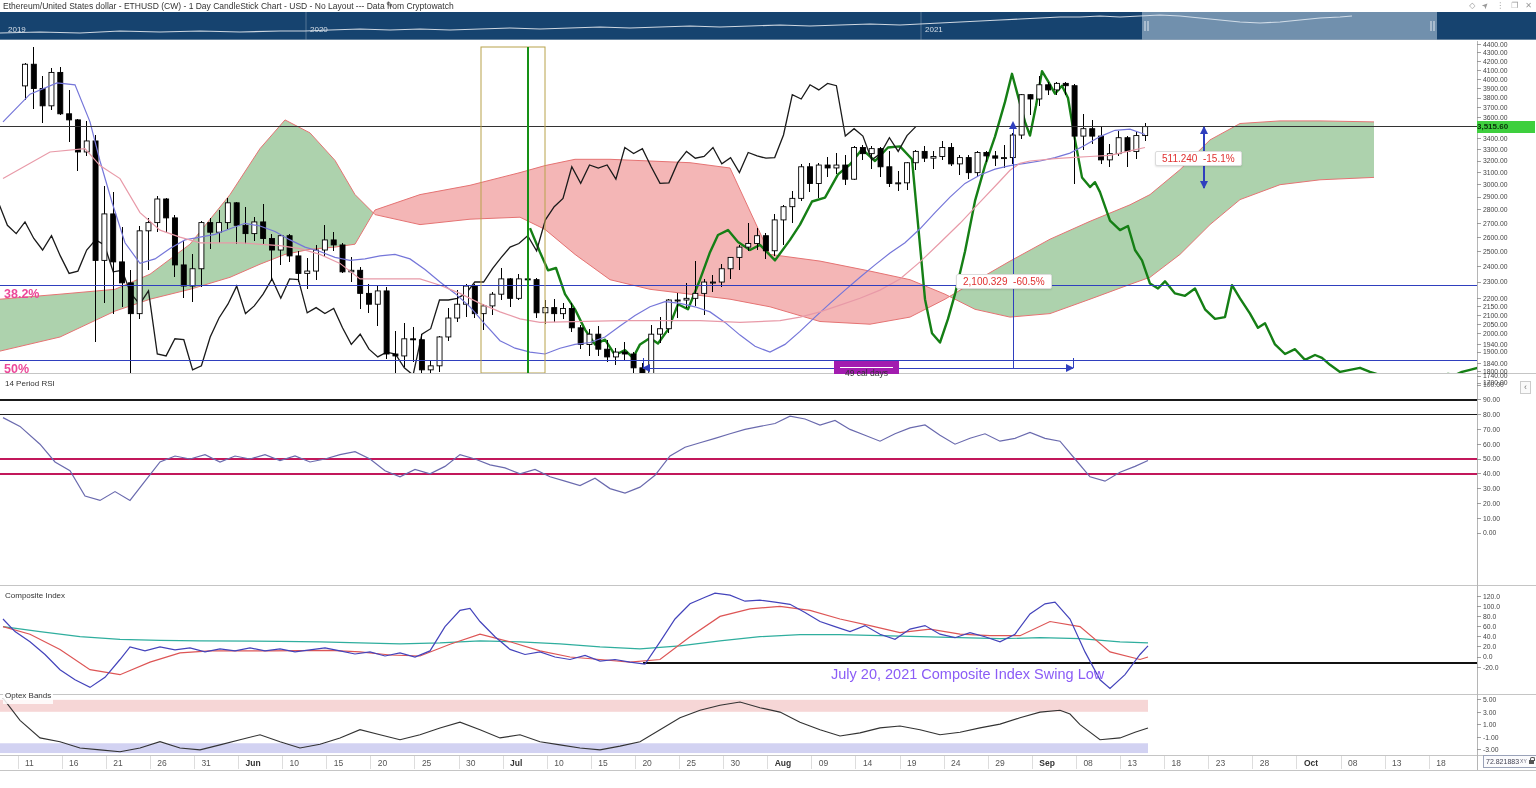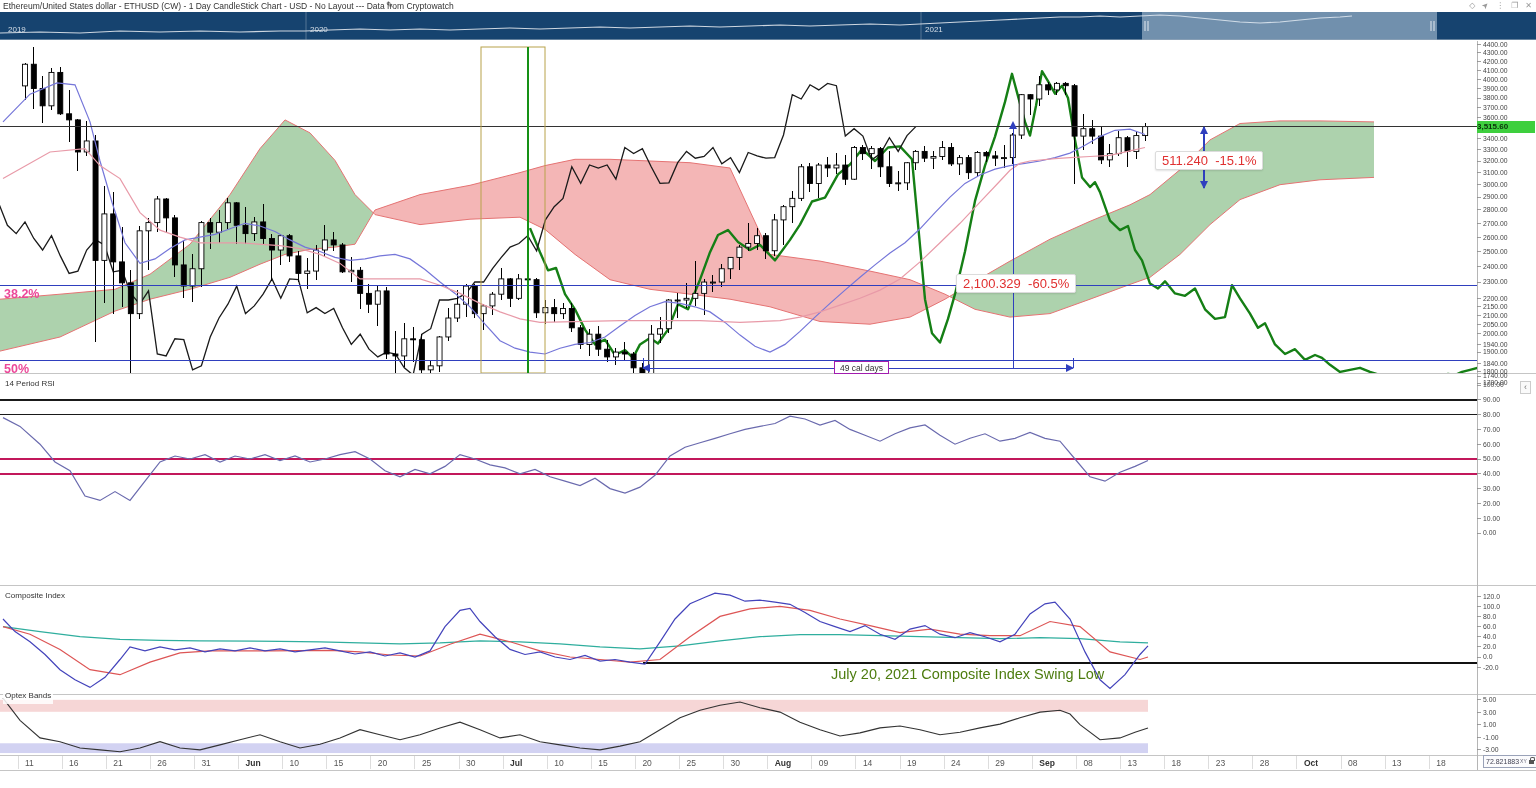--- a/index.html
+++ b/index.html
@@ -9,26 +9,26 @@
   #titlebar{left:0;top:0;width:1536px;height:28px;background:#fff;border-bottom:1px solid #d946ef}
   #title-text{left:3px;top:1px;font-size:8.5px;color:#333;white-space:nowrap}
   #pencil{left:386px;top:0;font-size:9px;color:#555}
   #winicons{right:4px;top:0;display:flex;gap:7px;position:absolute}
   #winicons span{font-size:8px;color:#999;line-height:11px;cursor:default}
   #navigator{left:0;top:12px;width:1256px;height:28px}
   .yearlbl{top:13px;font-size:8px;color:#d6dfe8;position:absolute}
   #chart-svg{left:0;top:0;width:1536px;height:788px;position:absolute;z-index:1}
   .overlay{position:absolute;z-index:3}
   .callout{background:#fff;border:1px solid #dcdcdc;border-radius:2px;padding:1px 6px;
-    color:#e03030;font-size:13px;white-space:nowrap;box-shadow:0 1px 2px rgba(0,0,0,.12)}
+    color:#e03030;font-size:10px;white-space:nowrap;box-shadow:0 1px 2px rgba(0,0,0,.12)}
   .fiblbl{font-size:12.5px;font-weight:600;color:#ec4899}
   .panellbl{font-size:8px;color:#333;background:rgba(255,255,255,.85);padding:4px 2px;white-space:nowrap}
-  #caldays{border:1px solid #a21caf;background:#fff;font-size:8.5px;color:#333;
+  #caldays{border:6px solid #a21caf;background:#fff;font-size:8.5px;color:#333;
     padding:0 5px;height:13px;line-height:12px}
-  #swinglow{font-size:14.5px;color:#4d7c0f;white-space:nowrap}
+  #swinglow{font-size:14.5px;color:#8b5cf6;white-space:nowrap}
   #pricetag{left:1477px;top:121px;width:58px;height:12px;background:#3ecf3e;color:#0a300a;
     font-size:8px;font-weight:bold;text-align:left;line-height:12px}
   #statusbox{left:1483px;top:755px;height:13px;border:1px solid #9aa2b8;background:#fbfbfd;
     font-size:7px;color:#445;line-height:11px;padding:0 2px;display:flex;align-items:center;gap:1px}
   #statusbox .sup{font-size:5px;vertical-align:super;color:#667}
   .lockicon{display:inline-block;width:5px;height:4px;background:#555;position:relative;margin-left:1px}
   .lockicon::before{content:"";position:absolute;left:1px;top:-3px;width:3px;height:3px;
     border:1px solid #555;border-bottom:none;border-radius:2px 2px 0 0}
   #chevbox{left:1520px;top:381px;width:11px;height:13px;border:1px solid #ccc;background:#fafafa;
     color:#777;font-size:9px;line-height:11px;text-align:center}

